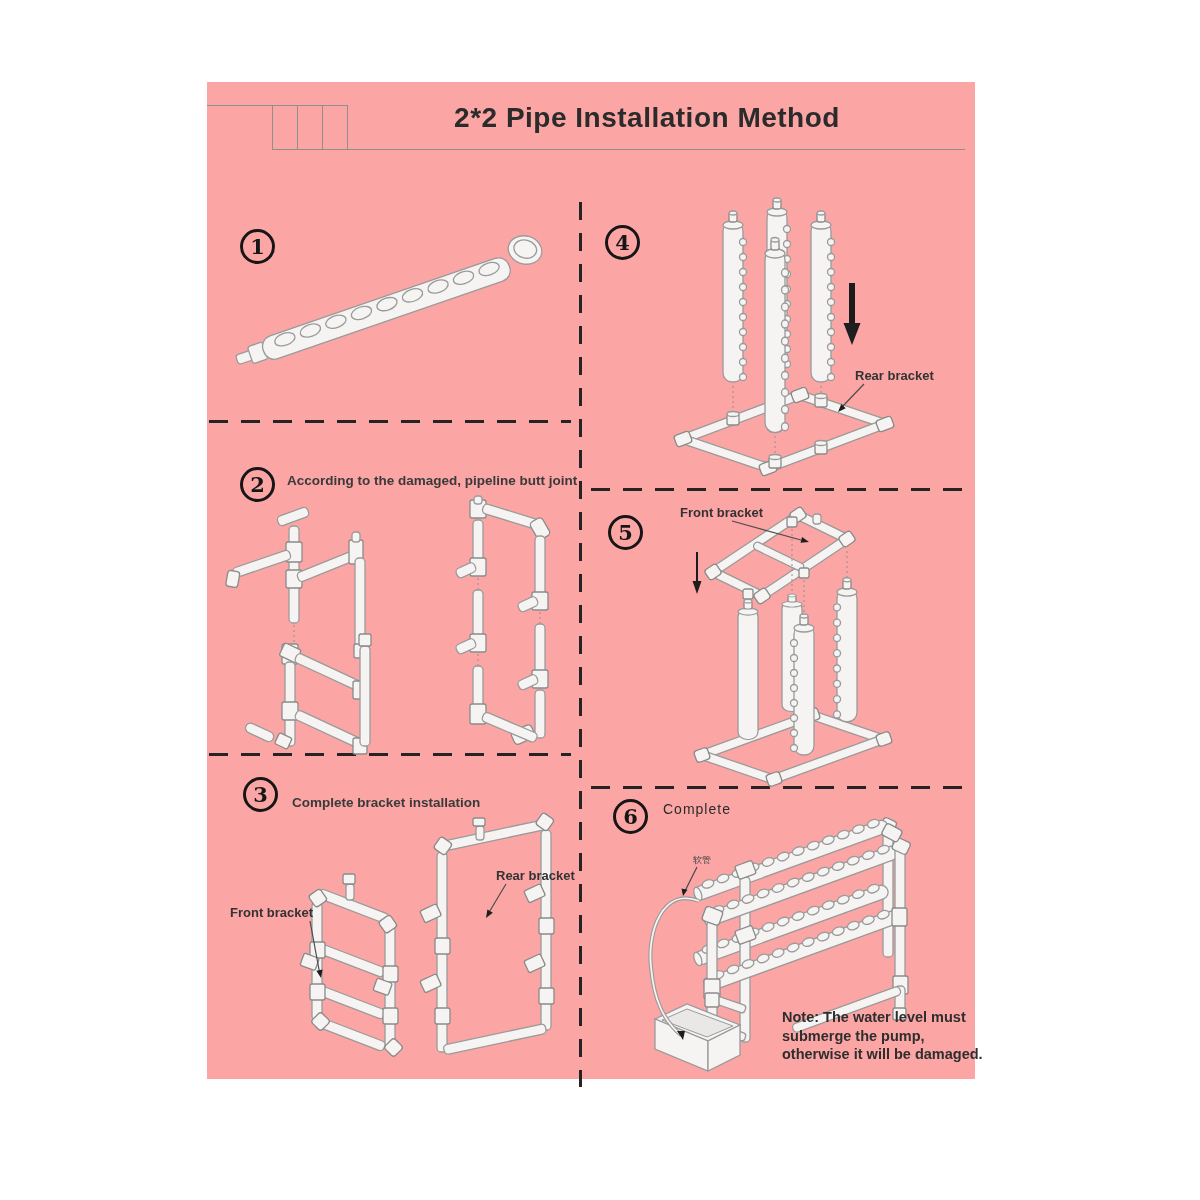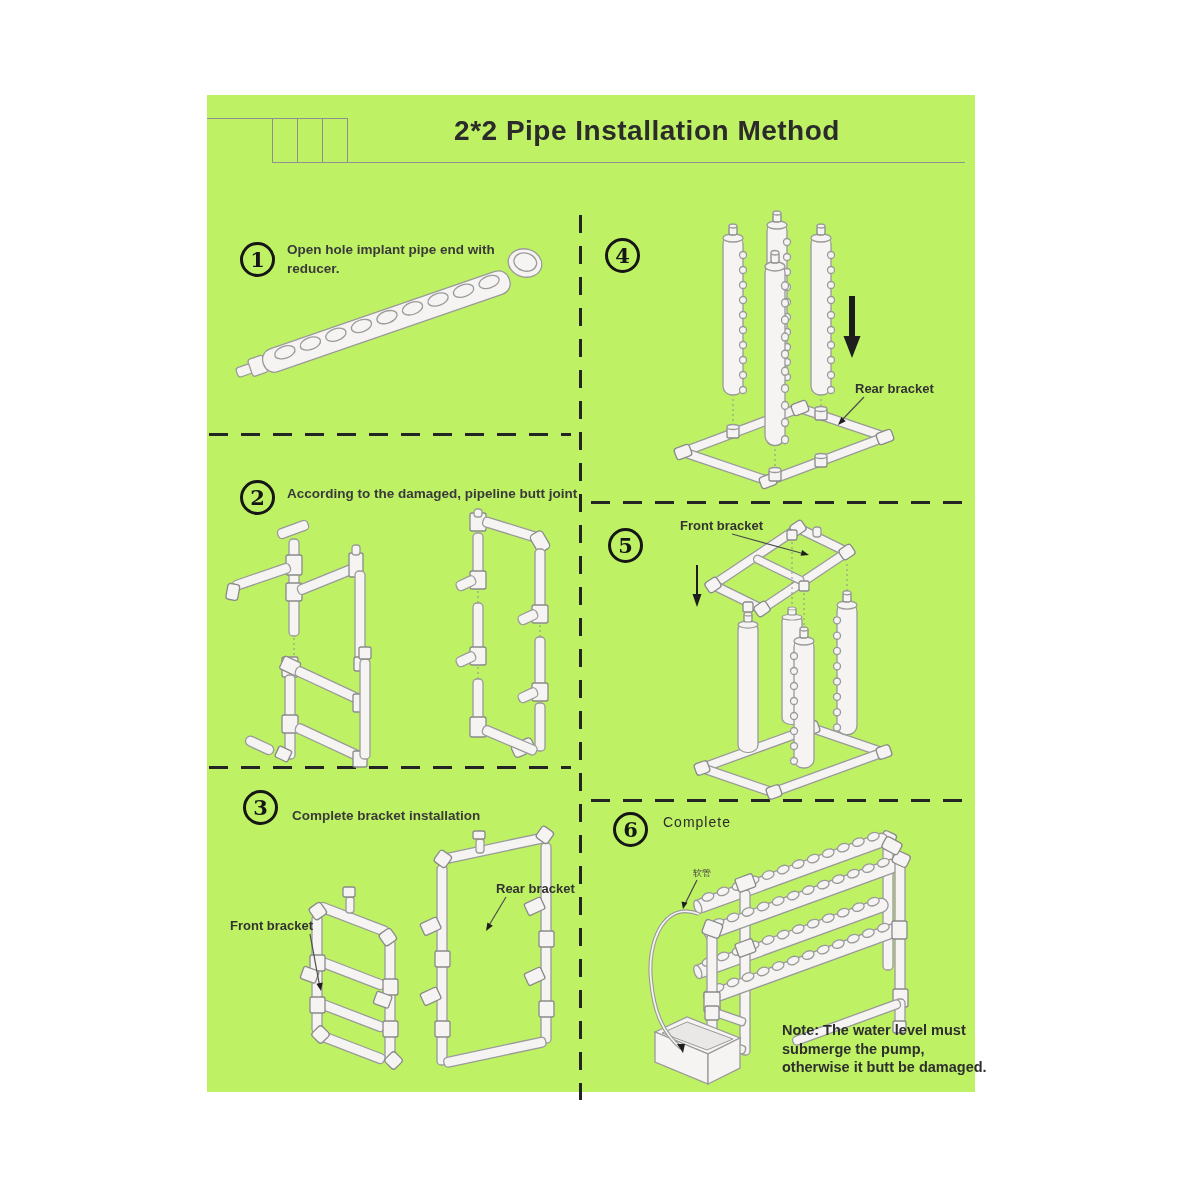--- a/index.html
+++ b/index.html
@@ -1,18 +1,18 @@
 <!DOCTYPE html>
 <html><head>
 <meta charset="utf-8">
 <style>
   html,body{margin:0;padding:0;background:#ffffff;}
   body{width:1200px;height:1200px;font-family:"Liberation Sans",sans-serif;}
   .canvas{position:relative;width:1200px;height:1200px;background:#ffffff;overflow:hidden;}
-  .paper{position:absolute;left:207px;top:95px;width:768px;height:997px;background:#bef264;}
+  .paper{position:absolute;left:207px;top:82px;width:768px;height:997px;background:#fca5a5;}
   .hline{position:absolute;background:#8f8f8f;height:1px;}
   .hdr-boxes{position:absolute;left:65px;top:23px;width:76px;height:45px;display:flex;}
   .hdr-boxes div{flex:1;border:1px solid #8f8f8f;border-right-width:0;}
   .hdr-boxes div:last-child{border-right-width:1px;}
   .title{position:absolute;left:190px;top:20px;width:500px;text-align:center;
          font-size:28px;font-weight:bold;color:#2b2b2b;letter-spacing:.5px;}
   .vdash{position:absolute;width:3px;
          background:repeating-linear-gradient(180deg,#242424 0 18px,transparent 18px 31px);}
   .hdash{position:absolute;height:3px;
          background:repeating-linear-gradient(90deg,#242424 0 19px,transparent 19px 32px);}
@@ -108,21 +108,20 @@
     <div class="title">2*2 Pipe Installation Method</div>
     <div class="hline" style="left:141px;top:67px;width:617px;"></div>
 
     <div class="vdash" style="left:372px;top:120px;height:885px;"></div>
     <div class="hdash" style="left:2px;top:338px;width:362px;"></div>
     <div class="hdash" style="left:2px;top:671px;width:362px;"></div>
     <div class="hdash" style="left:384px;top:406px;width:384px;"></div>
     <div class="hdash" style="left:384px;top:704px;width:384px;"></div>
 
     <div class="badge" style="left:33px;top:147px;">1</div>
-    <div class="stext" style="left:80px;top:145px;width:215px;">Open hole implant pipe end with reducer.</div>
 
     <div class="badge" style="left:33px;top:385px;">2</div>
     <div class="stext" style="left:80px;top:389px;white-space:nowrap;">According to the damaged, pipeline butt joint</div>
 
     <div class="badge" style="left:36px;top:695px;">3</div>
     <div class="stext" style="left:85px;top:702px;white-space:nowrap;margin-top:9px;">Complete bracket installation</div>
 
     <div class="badge" style="left:398px;top:143px;">4</div>
     <div class="badge" style="left:401px;top:433px;">5</div>
     <div class="badge" style="left:406px;top:717px;">6</div>
@@ -366,16 +365,16 @@
 
       <path d="M92,104 C56,90 40,134 44,170 C47,204 57,224 74,238" stroke="#9a9a9a" stroke-width="4" fill="none"></path>
       <path d="M92,104 C56,90 40,134 44,170 C47,204 57,224 74,238" stroke="#f5f4f2" stroke-width="1.8" fill="none"></path>
       <polygon class="ah" points="76,243 70,234 78,234"></polygon>
 
       <text class="lblcn" x="86" y="66">软管</text>
       <path class="lead" d="M90,70 L78,94" stroke-width="0.9"></path>
       <polygon class="ah" points="76,99 74.5,91.5 80.5,92.8"></polygon>
     </svg>
 
-    <div class="note">Note: The water level must submerge the pump, otherwise it butt be damaged.</div>
+    <div class="note">Note: The water level must submerge the pump, otherwise it will be damaged.</div>
 
   </div>
 </div>
 
 </body></html>

